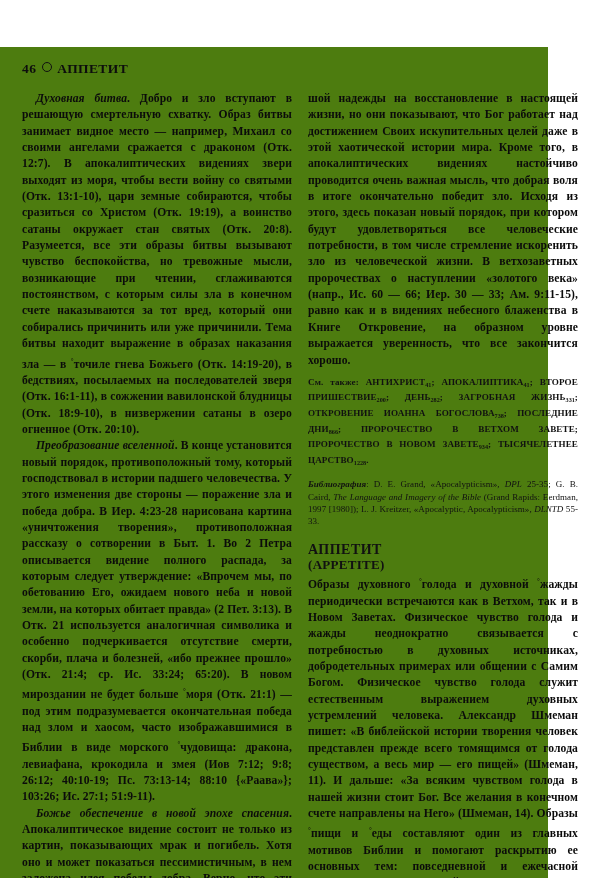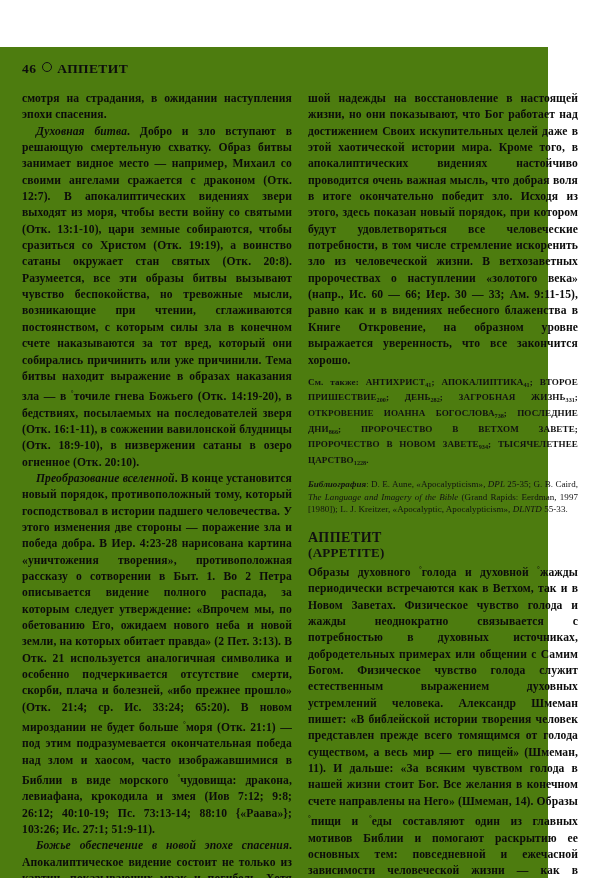--- a/index.html
+++ b/index.html
@@ -129,40 +129,39 @@
 <div class="page">
 
   <div class="running-head">
     <span class="folio">46</span><span class="dingbat"></span><span>АППЕТИТ</span>
   </div>
 
   <div class="columns">
 
     <div class="col">
 
-      <p class="cont"><span>смотря на страдания, в ожидании наступления эпохи спасения.</span></p>
 
       <p class="indent"><i class="run-in">Духовная битва</i><span>. Добро и зло вступают в решающую смертельную схватку. Образ битвы занимает видное место — например, Михаил со своими ангелами сражается с драконом (Отк. 12:7). В апокалиптических видениях звери выходят из моря, чтобы вести войну со святыми (Отк. 13:1-10), цари земные собираются, чтобы сразиться со Христом (Отк. 19:19), а воинство сатаны окружает стан святых (Отк. 20:8). Разумеется, все эти образы битвы вызывают чувство беспокойства, но тревожные мысли, возникающие при чтении, сглаживаются постоянством, с которым силы зла в конечном счете наказываются за тот вред, который они собирались причинить или уже причинили. Тема битвы находит выражение в образах наказания зла — в </span><span class="xref">°</span><span>точиле</span><span> гнева Божьего (Отк. 14:19-20), в бедствиях, посылаемых на последователей зверя (Отк. 16:1-11), в сожжении вавилонской блудницы (Отк. 18:9-10), в низвержении сатаны в озеро огненное (Отк. 20:10).</span></p>
 
       <p class="indent"><i class="run-in">Преобразование вселенной</i><span>. В конце установится новый порядок, противоположный тому, который господствовал в истории падшего человечества. У этого изменения две стороны — поражение зла и победа добра. В Иер. 4:23-28 нарисована картина «уничтожения творения», противоположная рассказу о сотворении в Быт. 1. Во 2 Петра описывается видение полного распада, за которым следует утверждение: «Впрочем мы, по обетованию Его, ожидаем нового неба и новой земли, на которых обитает правда» (2 Пет. 3:13). В Отк. 21 используется аналогичная символика и особенно подчеркивается отсутствие смерти, скорби, плача и болезней, «ибо прежнее прошло» (Отк. 21:4; ср. Ис. 33:24; 65:20). В новом мироздании не будет больше </span><span class="xref">°</span><span>моря</span><span> (Отк. 21:1) — под этим подразумевается окончательная победа над злом и хаосом, часто изображавшимися в Библии в виде морского </span><span class="xref">°</span><span>чудовища</span><span>: дракона, левиафана, крокодила и змея (Иов 7:12; 9:8; 26:12; 40:10-19; Пс. 73:13-14; 88:10 {«Раава»}; 103:26; Ис. 27:1; 51:9-11).</span></p>
 
       <p class="indent"><i class="run-in">Божье обеспечение в новой эпохе спасения</i><span>. Апокалиптическое видение состоит не только из картин, показывающих мрак и погибель. Хотя оно и может показаться пессимистичным, в нем заложена идея победы добра. Верно, что эти видения не дают боль-</span></p>
 
     </div>
 
     <div class="col">
 
       <p class="cont"><span>шой надежды на восстановление в настоящей жизни, но они показывают, что Бог работает над достижением Своих искупительных целей даже в этой хаотической истории мира. Кроме того, в апокалиптических видениях настойчиво проводится очень важная мысль, что добрая воля в итоге окончательно победит зло. Исходя из этого, здесь показан новый порядок, при котором будут удовлетворяться все человеческие потребности, в том числе стремление искоренить зло из человеческой жизни. В ветхозаветных пророчествах о наступлении «золотого века» (напр., Ис. 60 — 66; Иер. 30 — 33; Ам. 9:11-15), равно как и в видениях небесного блаженства в Книге Откровение, на образном уровне выражается уверенность, что все закончится хорошо.</span></p>
 
       <div class="seealso">
         <span class="lead">См. также</span><span>: </span><span id="see-also-list"><span><span>АНТИХРИСТ</span><sub>41</sub></span><span>; </span><span><span>АПОКАЛИПТИКА</span><sub>41</sub></span><span>; </span><span><span>ВТОРОЕ ПРИШЕСТВИЕ</span><sub>200</sub></span><span>; </span><span><span>ДЕНЬ</span><sub>282</sub></span><span>; </span><span><span>ЗАГРОБНАЯ ЖИЗНЬ</span><sub>331</sub></span><span>; </span><span><span>ОТКРОВЕНИЕ ИОАННА БОГОСЛОВА</span><sub>738</sub></span><span>; </span><span><span>ПОСЛЕДНИЕ ДНИ</span><sub>866</sub></span><span>; </span><span><span>ПРОРОЧЕСТВО В ВЕТХОМ ЗАВЕТЕ</span></span><span>; </span><span><span>ПРОРОЧЕСТВО В НОВОМ ЗАВЕТЕ</span><sub>934</sub></span><span>; </span><span><span>ТЫСЯЧЕЛЕТНЕЕ ЦАРСТВО</span><sub>1228</sub></span><span>.</span></span>
       </div>
 
       <div class="biblio">
-        <span class="lead">Библиография</span><span>: </span><span>D. E. Aune, «Apocalypticism», </span><em>DPL</em><span> 25-35; G. B. Caird, </span><em>The Language and Imagery of the Bible</em><span> (Grand Rapids: Eerdman, 1997 [1980]); L. J. Kreitzer, «Apocalyptic, Apocalypticism», </span><em>DLNTD</em><span> 55-33.</span>
+        <span class="lead">Библиография</span><span>: </span><span>D. E. Grand, «Apocalypticism», </span><em>DPL</em><span> 25-35; G. B. Caird, </span><em>The Language and Imagery of the Bible</em><span> (Grand Rapids: Eerdman, 1997 [1980]); L. J. Kreitzer, «Apocalyptic, Apocalypticism», </span><em>DLNTD</em><span> 55-33.</span>
       </div>
 
       <div class="entry-head">АППЕТИТ</div>
       <div class="entry-sub">(APPETITE)</div>
 
       <p class="cont"><span>Образы духовного </span><span class="xref">°</span><span>голода</span><span> и духовной </span><span class="xref">°</span><span>жажды</span><span> периодически встречаются как в Ветхом, так и в Новом Заветах. Физическое чувство голода и жажды неоднократно связывается с потребностью в духовных источниках, добродетельных примерах или общении с Самим Богом. Физическое чувство голода служит естественным выражением духовных устремлений человека. Александр Шмеман пишет: «В библейской истории творения человек представлен прежде всего томящимся от голода существом, а весь мир — его пищей» (Шмеман, 11). И дальше: «За всяким чувством голода в нашей жизни стоит Бог. Все желания в конечном счете направлены на Него» (Шмеман, 14). Образы </span><span class="xref">°</span><span>пищи</span><span> и </span><span class="xref">°</span><span>еды</span><span> составляют один из главных мотивов Библии и помогают раскрытию ее основных тем: повседневной и ежечасной зависимости человеческой жизни — как в физическом, так и духовном плане — от Бога, промыслительного Творца. Не удивительно поэтому, что тема удовлетворения потребности в пище тоже играет важную роль.</span></p>
 
     </div>
 
   </div>

